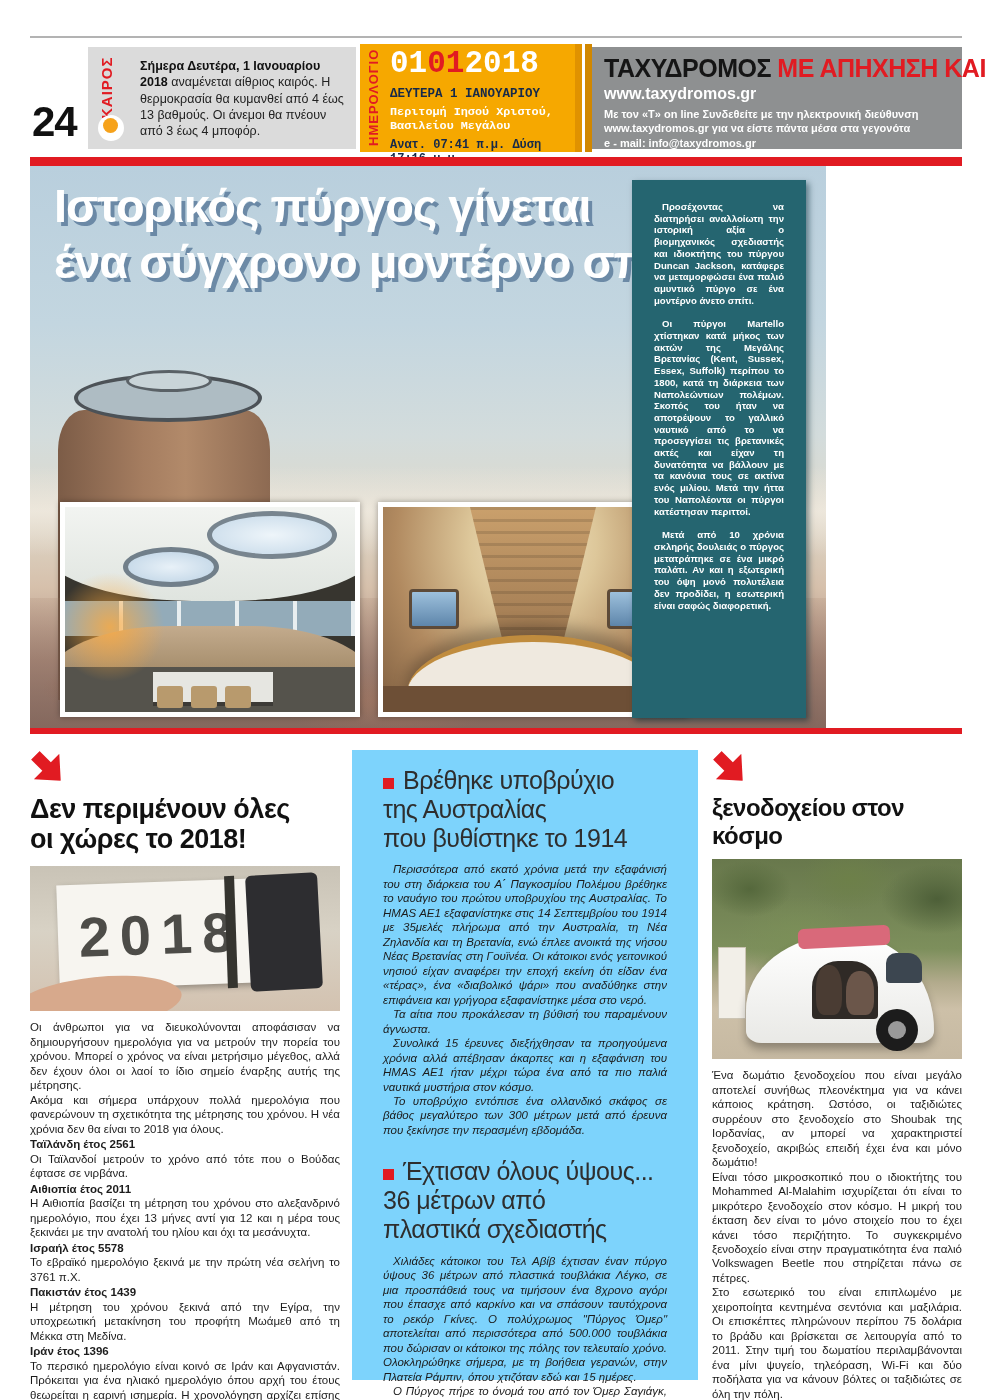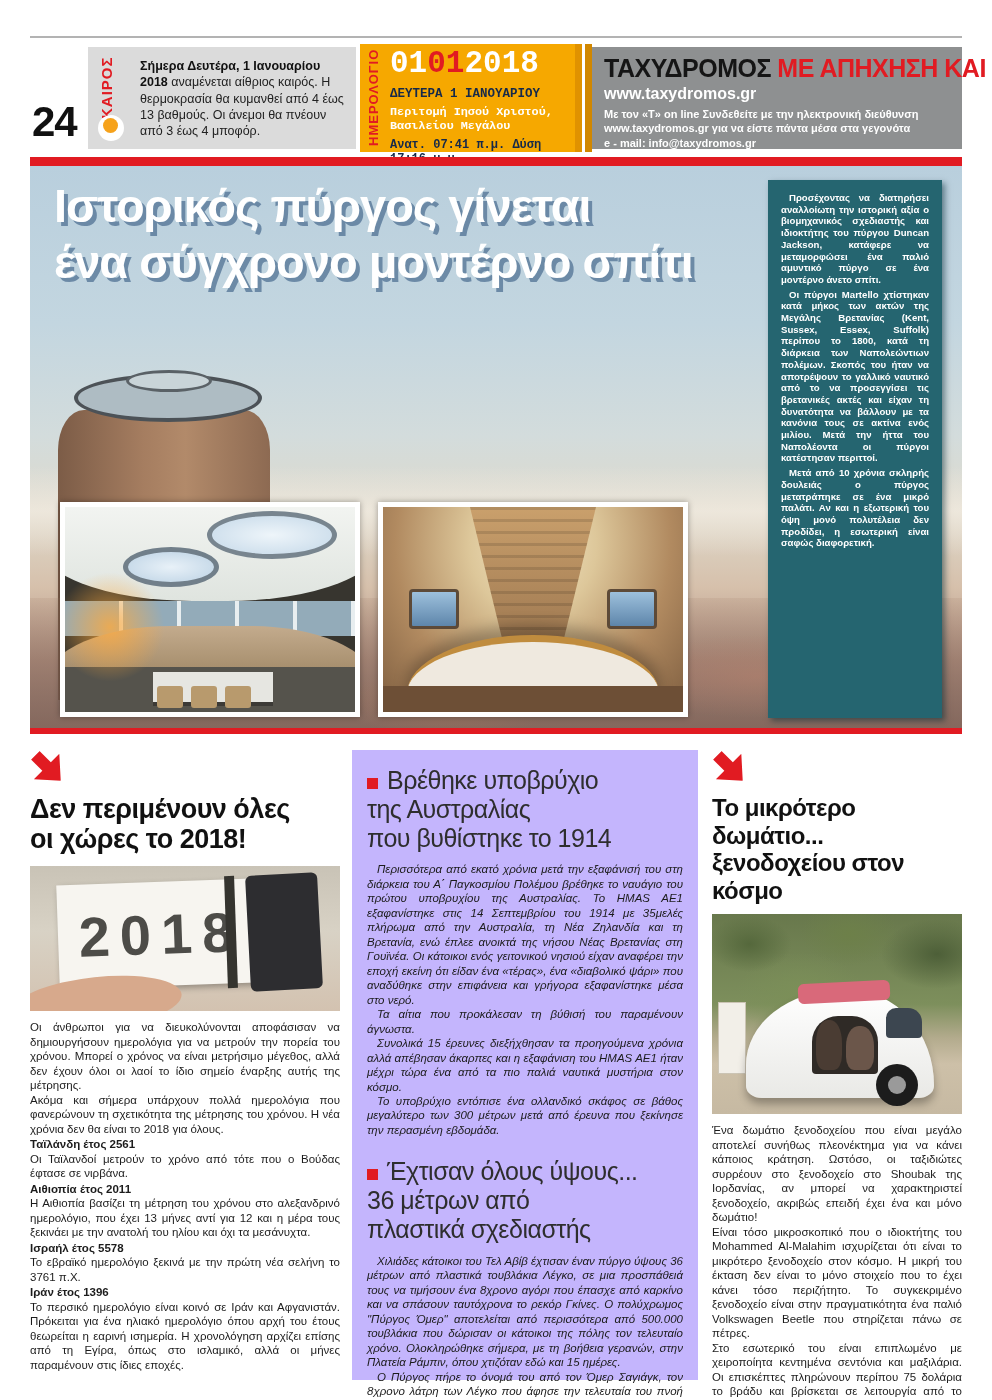--- a/index.html
+++ b/index.html
@@ -33,21 +33,21 @@
   .mast-line1{position:absolute;left:12px;top:7px;font-size:25px;font-weight:bold;letter-spacing:-0.5px;white-space:nowrap;}
   .mast-line1 .brand{color:#151515;} .mast-line1 .tagline{color:#e11b22;}
   .mast-url{position:absolute;left:12px;top:38px;font-size:16px;font-weight:bold;color:#fff;}
   .mast-small{position:absolute;left:12px;top:60px;width:350px;font-size:11px;font-weight:bold;color:#fff;line-height:1.3;}
 
   .redbar{left:30px;width:932px;background:#e11b22;}
   .redbar.top{top:157px;height:9px;}
   .redbar.under{top:728px;height:6px;}
 
   
-  .photo-main{left:30px;top:166px;width:932px;height:562px;overflow:hidden;
+  .photo-main{left:30px;top:166px;width:796px;height:562px;overflow:hidden;
     background:linear-gradient(180deg,#b9cfdd 0%,#c3d6e0 28%,#d3dcdc 48%,#ded9cb 62%,#d6c0ab 75%,#b39584 88%,#9c8478 100%);}
   .haze{position:absolute;left:0;top:300px;width:100%;height:90px;
     background:linear-gradient(180deg,rgba(255,255,255,0),rgba(245,238,228,.65) 50%,rgba(255,255,255,0));}
   .foreground{position:absolute;left:0;bottom:0;width:100%;height:130px;
     background:
       radial-gradient(120px 40px at 12% 70%, rgba(150,100,80,.55), rgba(0,0,0,0) 70%),
       radial-gradient(160px 50px at 45% 80%, rgba(170,120,95,.5), rgba(0,0,0,0) 70%),
       radial-gradient(200px 60px at 78% 60%, rgba(185,130,110,.5), rgba(0,0,0,0) 70%),
       linear-gradient(180deg, rgba(160,120,100,.15), rgba(125,95,85,.75));}
   .tower{position:absolute;left:28px;bottom:28px;width:212px;height:290px;
@@ -84,41 +84,41 @@
     background:repeating-linear-gradient(180deg,rgba(0,0,0,.12) 0 3px,rgba(0,0,0,0) 3px 12px),linear-gradient(180deg,#caa06c,#96714c);
     clip-path:polygon(8% 0,92% 0,66% 100%,34% 100%);}
   .i2-win{position:absolute;top:82px;width:44px;height:34px;background:linear-gradient(180deg,#9dc0dc,#5e86ab);border-radius:4px;border:3px solid #5d4a38;}
   .i2-win.l{left:26px;} .i2-win.r{right:26px;}
   .i2-balcony{position:absolute;left:8%;bottom:-40px;width:84%;height:110px;background:#efe9df;
     border-radius:50%;border-top:7px solid #c08c3e;box-shadow:0 -10px 14px rgba(0,0,0,.25);}
   .i2-floor{position:absolute;left:0;bottom:0;width:100%;height:26px;background:#6d4f36;}
 
   .bluebox{position:absolute;right:20px;top:14px;width:174px;height:538px;background:#256570;
     box-shadow:3px 3px 6px rgba(0,40,50,.5);padding:9px 10px;box-sizing:border-box;}
-  .bluebox p{margin:3px;font-size:9.6px;font-weight:bold;color:#fff;line-height:1.22;text-align:justify;text-indent:8px;}
+  .bluebox p{margin:12px;font-size:9.6px;font-weight:bold;color:#fff;line-height:1.22;text-align:justify;text-indent:8px;}
 
   
   .col{top:750px;}
   .arrow-icon{width:36px;height:36px;transform:rotate(-45deg);display:block;}
   .sec-headline{font-weight:bold;color:#111;letter-spacing:-0.5px;}
   .left-col{left:30px;width:310px;}
   .left-col .sec-headline{margin-top:8px;font-size:27px;line-height:1.12;}
   .photo-2018{position:relative;margin-top:12px;width:310px;height:145px;overflow:hidden;
     background:linear-gradient(180deg,#c9c3b6 0%,#d8d2c5 45%,#d3c2b0 100%);}
   .nb-page{position:absolute;left:28px;top:16px;width:196px;height:104px;background:#f7f5f0;transform:rotate(-2deg);
     box-shadow:2px 3px 6px rgba(0,0,0,.3);display:flex;align-items:center;justify-content:center;}
   .nb-digits{font-size:56px;font-weight:bold;color:#4d4c48;letter-spacing:10px;transform:translateX(5px);}
   .nb-cover{position:absolute;left:218px;top:8px;width:72px;height:116px;background:#2d2d30;border-radius:6px;transform:rotate(-3deg);}
   .nb-band{position:absolute;left:196px;top:10px;width:10px;height:112px;background:#35342f;transform:rotate(-2deg);}
   .nb-hand{position:absolute;left:-18px;bottom:-18px;width:170px;height:52px;background:#d7a98c;border-radius:50%;transform:rotate(-6deg);}
   .bodytext{margin-top:9px;font-size:11.5px;line-height:1.26;text-align:justify;color:#1c1c1c;}
   .bodytext p{margin:0;}
   .entry-head{font-weight:bold;margin-top:1px;}
 
-  .mid-col{left:352px;width:346px;height:630px;background:#c4b5fd;box-sizing:border-box;padding:16px 15px;}
+  .mid-col{left:352px;width:346px;height:630px;background:#7dd3fc;box-sizing:border-box;padding:16px 31px;}
   .mid-headline{font-size:25px;font-weight:normal;color:#2e2e2e;line-height:1.15;letter-spacing:-0.5px;}
   .bullet{display:inline-block;width:11px;height:11px;background:#e11b22;margin-right:9px;}
   .mid-col .bodytext{margin-top:10px;font-style:italic;}
   .mid-col .bodytext p{text-indent:10px;}
   .mid-gap{height:20px;}
 
   .right-col{left:712px;width:250px;}
   .right-col .sec-headline{margin-top:8px;font-size:24px;line-height:1.15;}
   .photo-beetle{position:relative;margin-top:10px;width:250px;height:200px;overflow:hidden;
     background:
@@ -251,20 +251,24 @@
       </div>
       <div class="entry">
         <div class="entry-head">Αιθιοπία έτος 2011</div>
         <div>Η Αιθιοπία βασίζει τη μέτρηση του χρόνου στο αλεξανδρινό ημερολόγιο, που έχει 13 μήνες αντί για 12 και η μέρα τους ξεκινάει με την ανατολή του ηλίου και όχι τα μεσάνυχτα.</div>
       </div>
       <div class="entry">
         <div class="entry-head">Ισραήλ έτος 5578</div>
         <div>Το εβραϊκό ημερολόγιο ξεκινά με την πρώτη νέα σελήνη το 3761 π.Χ.</div>
       </div>
       <div class="entry">
+        <div class="entry-head">Πακιστάν έτος 1439</div>
+        <div>Η μέτρηση του χρόνου ξεκινά από την Εγίρα, την υποχρεωτική μετακίνηση του προφήτη Μωάμεθ από τη Μέκκα στη Μεδίνα.</div>
+      </div>
+      <div class="entry">
         <div class="entry-head">Ιράν έτος 1396</div>
         <div>Το περσικό ημερολόγιο είναι κοινό σε Ιράν και Αφγανιστάν. Πρόκειται για ένα ηλιακό ημερολόγιο όπου αρχή του έτους θεωρείται η εαρινή ισημερία. Η χρονολόγηση αρχίζει επίσης από τη Εγίρα, όπως στο ισλαμικό, αλλά οι μήνες παραμένουν στις ίδιες εποχές.</div>
       </div>
     </div>
   </div>
 
   <div class="abs col mid-col">
     <div class="mid-headline">
       <div><span class="bullet"></span><span>Βρέθηκε υποβρύχιο</span></div>
       <div>της Αυστραλίας</div>
@@ -287,21 +291,20 @@
       <p>Ο Πύργος πήρε το όνομά του από τον Όμερ Σαγιάγκ, τον 8χρονο λάτρη των Λέγκο που άφησε την τελευταία του πνοή το 2014.</p>
 
     </div>
   </div>
 
   <div class="abs col right-col">
     <svg class="arrow-icon" viewBox="0 0 36 36">
       <path d="M12 0 H24 V16 H36 L18 36 L0 16 H12 Z" fill="#e11b22"></path>
     </svg>
     <div class="sec-headline">
-      <div>Το μικρότερο δωμάτιο...</div>
       <div>ξενοδοχείου στον κόσμο</div>
     </div>
     <div class="photo-beetle">
       <div class="banner"></div>
       <div class="beetle">
         <div class="beetle-cloth"></div>
         <div class="beetle-door"></div>
         <div class="person p1"></div>
         <div class="person p2"></div>
         <div class="beetle-window"></div>

